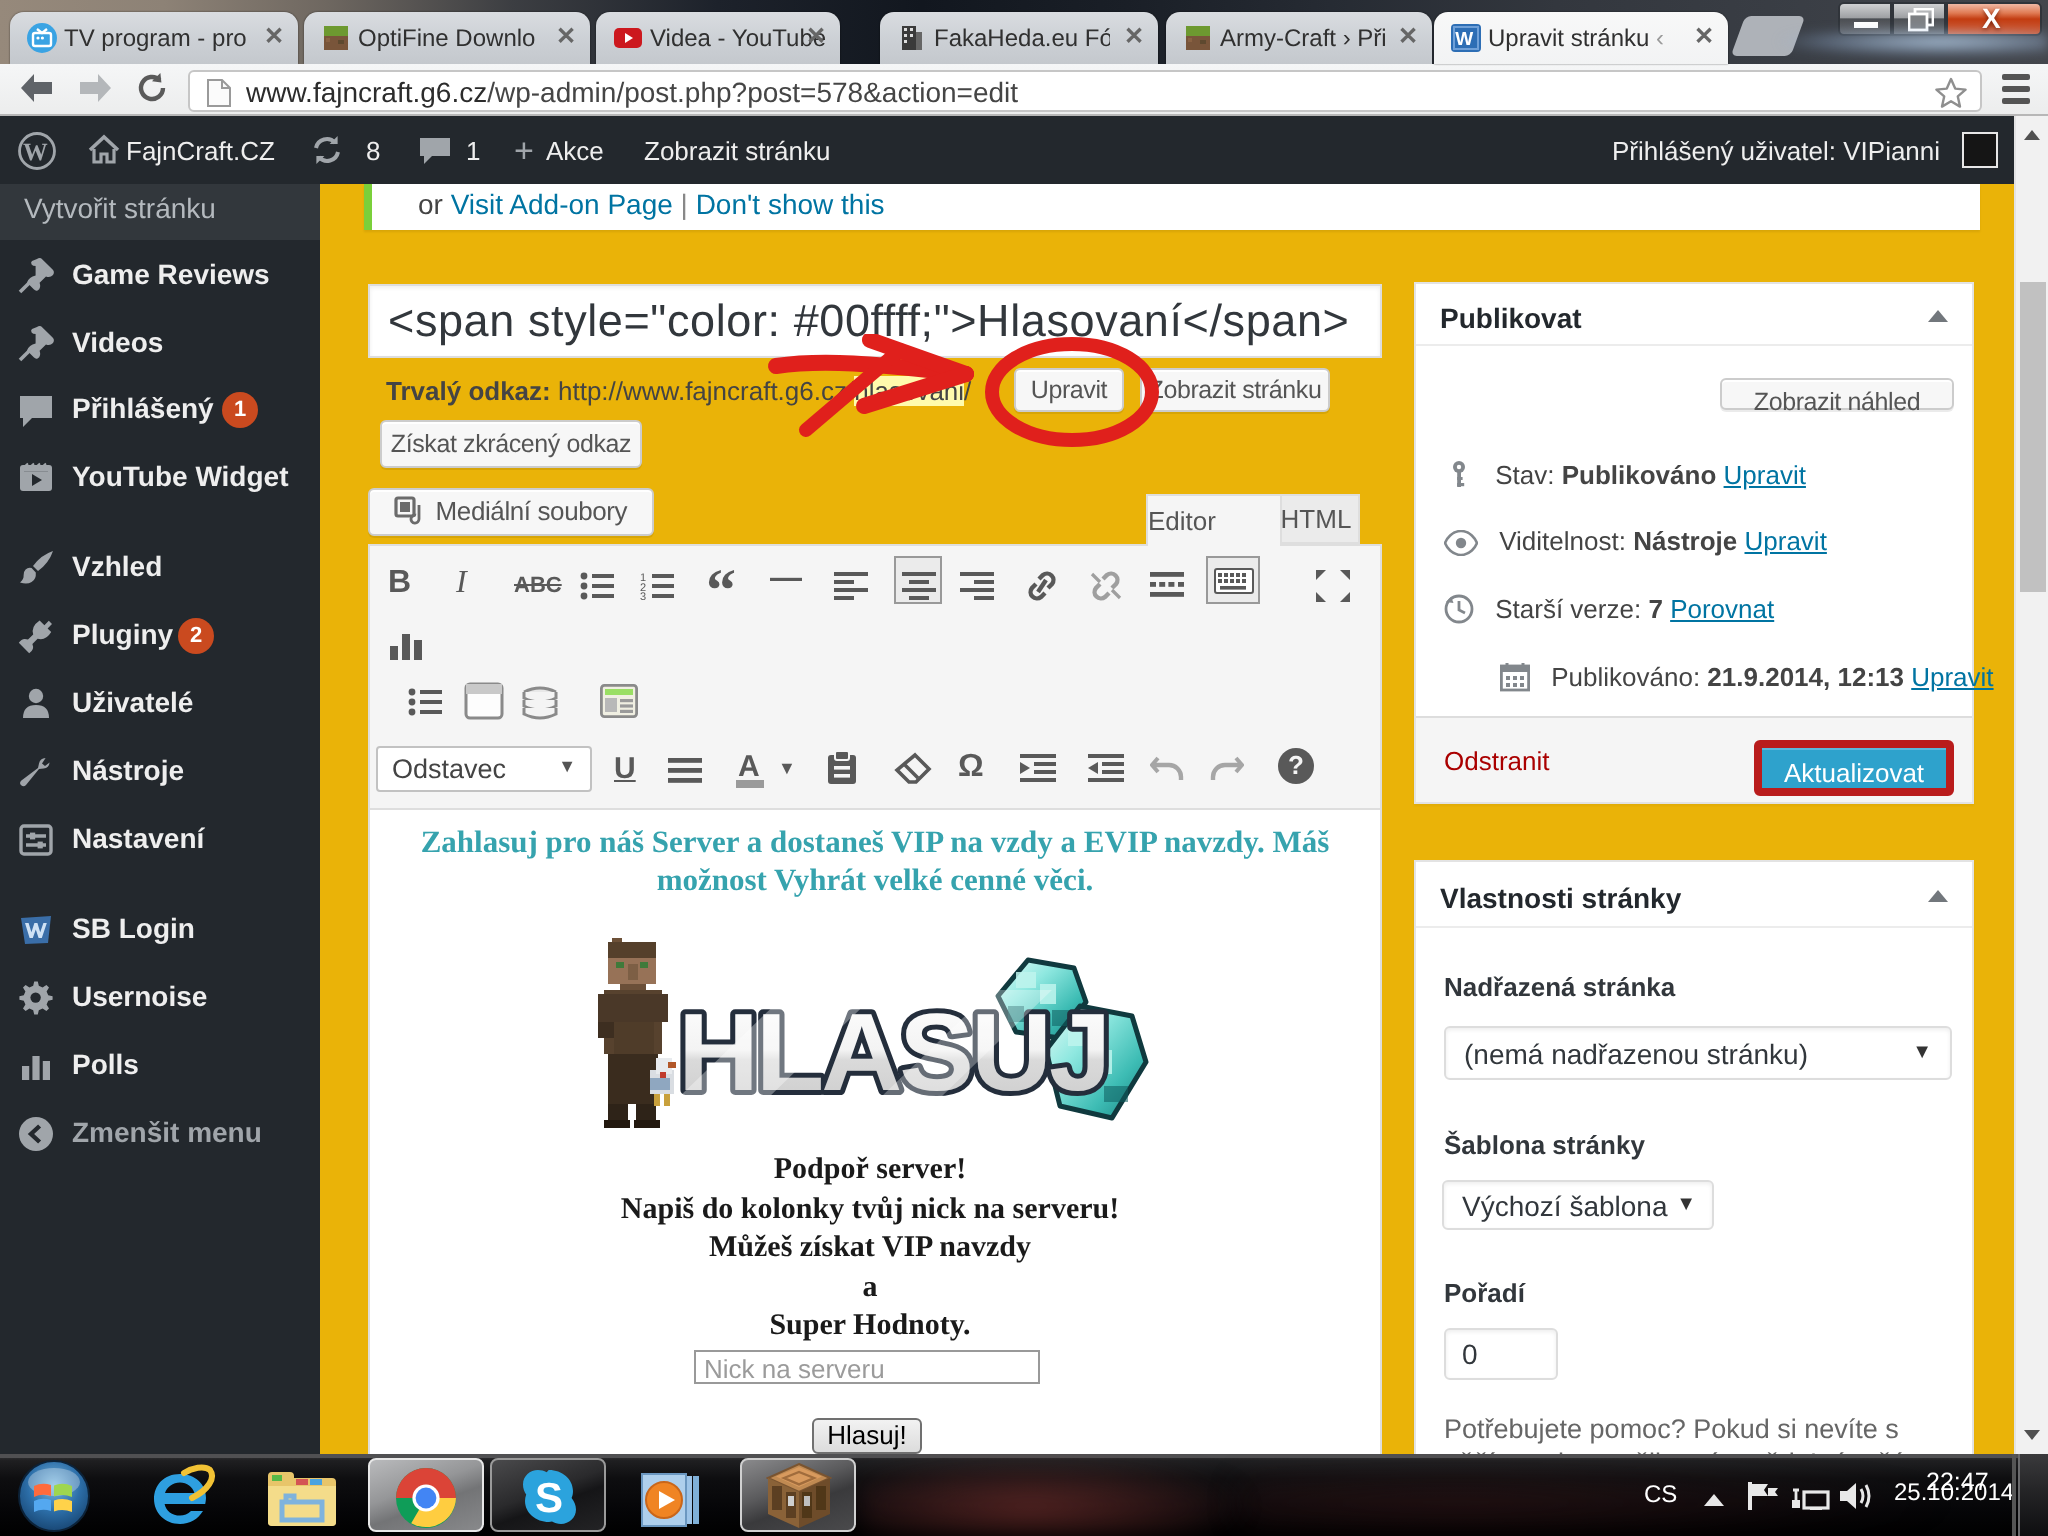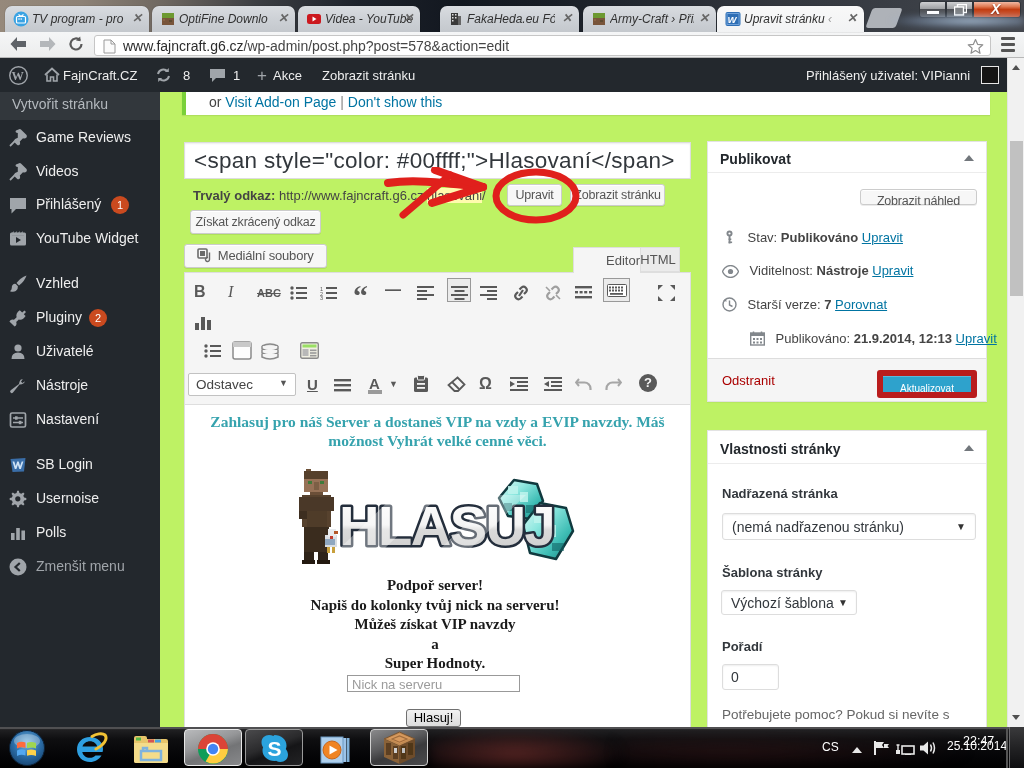--- a/index.html
+++ b/index.html
@@ -2,21 +2,21 @@
 <html><head>
 <meta charset="utf-8">
 <style>
   * { margin:0; padding:0; box-sizing:border-box; }
   html,body { width:1024px; height:768px; overflow:hidden; font-family:"Liberation Sans", sans-serif; }
   body { position:relative; background:#f1f1f1; }
   .abs { position:absolute; }
 
   
   #framebar { left:0; top:0; width:1024px; height:32px;
-    background:linear-gradient(90deg,#96897b 0%,#8d8276 8%,#6e6760 16%,#3c3e42 25%,#1d222b 35%,#12171f 45%,#1a1f27 55%,#262b33 65%,#33373e 76%,#3a3e45 88%,#43464c 100%);font-style:italic; }
+    background:linear-gradient(90deg,#96897b 0%,#8d8276 8%,#6e6760 16%,#3c3e42 25%,#1d222b 35%,#12171f 45%,#1a1f27 55%,#262b33 65%,#33373e 76%,#3a3e45 88%,#43464c 100%); }
   .tab { position:absolute; top:6px; height:26px; border-radius:7px 7px 0 0;
     background:linear-gradient(180deg,#d9dce0 0%,#ccd0d5 55%,#c4c8cd 100%);
     box-shadow:0 0 1px rgba(0,0,0,.6); font-size:12px; color:#303030; }
   .tab .ttl { position:absolute; left:27px; top:6px; white-space:nowrap; overflow:hidden; }
   .tab .tx { position:absolute; top:5px; right:7px; color:#666; font-size:12px; font-weight:bold; }
   .tab .tico { position:absolute; left:8px; top:5px; width:16px; height:16px; }
   #tab6 { background:linear-gradient(180deg,#f8f8f8,#f2f3f4); z-index:3; }
   .newtab { position:absolute; left:869px; top:8px; width:30px; height:20px; background:#aeb2b8; transform:skewX(-20deg); border-radius:3px; }
   .winbtn { position:absolute; top:1px; height:17px; border:1px solid #30343a; }
 
@@ -31,27 +31,27 @@
   #adminbar .ico { color:#a0a5aa; }
 
   
   #vscroll { left:1007px; top:58px; width:17px; height:669px; background:#f1f1f1; border-left:1px solid #e3e3e3; }
   #vthumb { position:absolute; left:2px; top:83px; width:13px; height:155px; background:#c1c1c1; }
   .sarr { position:absolute; left:4px; width:0; height:0; border-left:4px solid transparent; border-right:4px solid transparent; }
 
   
   #sidebar { left:0; top:92px; width:160px; height:635px; background:#23282d; }
   #submenu { position:absolute; left:0; top:0; width:160px; height:28px; background:#32373c; color:#b4b9be; font-size:14px; }
-  .mi { position:absolute; left:0; width:184px; height:34px; color:#eee; font-size:14px; }
+  .mi { position:absolute; left:0; width:184px; height:34px; color:#eee; font-size:14px;font-weight:bold; }
   .mi .lbl { position:absolute; left:36px; top:8px; }
   .mi svg { position:absolute; left:8px; top:7px; }
   .badge { position:absolute; top:8px; width:18px; height:18px; border-radius:50%; background:#ca4a1f; color:#fff; font-size:11px; text-align:center; line-height:18px; }
 
   
-  #content { left:160px; top:92px; width:847px; height:635px; background:#bef264; }
+  #content { left:160px; top:92px; width:847px; height:635px; background:#eab308; }
 
   .btn2 { position:absolute; background:#f7f7f7; border:1px solid #ccc; border-radius:3px; color:#555; font-size:12.5px; letter-spacing:-0.2px; text-align:center; white-space:nowrap; box-shadow:inset 0 1px 0 #fff,0 1px 0 rgba(0,0,0,.08); }
 
   
   .lnk { color:#0074a2; text-decoration:underline; }
   .lnk2 { color:#0074a2; text-decoration:none; }
 
   
   .tbico { position:absolute; color:#595959; }
 
@@ -339,21 +339,21 @@
     </g>
   </svg>
 
   <div class="btn2" style="left:24px;top:152px;width:143px;height:24px;line-height:22px;font-size:13px;">
     <svg style="vertical-align:-3px;margin-right:2px;" width="15" height="15" viewBox="0 0 15 15">
         <rect x="1" y="1" width="9" height="9" rx="1" fill="none" stroke="#6b6b6b" stroke-width="1.6"></rect>
         <rect x="3" y="3" width="5" height="5" fill="#6b6b6b"></rect>
         <path d="M12.5 4.5 v7 a2 2 0 1 1-1.5-1.9" fill="none" stroke="#6b6b6b" stroke-width="1.4"></path>
       </svg>
     Mediální soubory</div>
-  <div style="position:absolute;left:413px;top:155px;width:68px;height:26px;background:#f5f5f5;border:1px solid #dedede;border-bottom:none;font-size:13px;color:#555;text-align:right;line-height:25px;z-index:2;">Editor</div>
+  <div style="position:absolute;left:413px;top:155px;width:68px;height:26px;background:#f5f5f5;border:1px solid #dedede;border-bottom:none;font-size:13px;color:#555;text-align:left;line-height:25px;z-index:2;">Editor</div>
   <div style="position:absolute;left:476px;top:155px;width:44px;height:25px;background:#ebebeb;border:1px solid #dedede;font-size:13px;color:#555;text-align:center;line-height:24px;">HTML</div>
 
   <div style="position:absolute;left:24px;top:180px;width:507px;height:455px;border:1px solid #dedede;background:#fff;">
     <div id="mcetoolbar" style="position:absolute;left:0;top:0;width:505px;height:132px;background:#f5f5f5;border-bottom:1px solid #dedede;">
       <b class="tbico" style="left:9px;top:10px;font-size:16px;">B</b>
       <i class="tbico" style="left:43px;top:10px;font-size:16px;font-family:'Liberation Serif',serif;">I</i>
       <span class="tbico" style="left:72px;top:14px;font-size:11px;font-weight:bold;text-decoration:line-through;">ABC</span>
       <svg class="tbico" style="left:105px;top:13px;" width="18" height="14" viewBox="0 0 18 14">
           <g fill="#595959">
             <circle cx="2" cy="2" r="1.7"></circle>
@@ -663,21 +663,21 @@
             <rect x="6.5" y="7" width="2" height="2"></rect>
             <rect x="10" y="7" width="2" height="2"></rect>
             <rect x="3" y="10.5" width="2" height="2"></rect>
             <rect x="6.5" y="10.5" width="2" height="2"></rect>
             <rect x="10" y="10.5" width="2" height="2"></rect>
           </g>
         </svg>
       Publikováno: <b>21.9.2014, 12:13</b> <span class="lnk">Upravit</span></div>
     <div style="position:absolute;left:0;top:216px;width:278px;height:43px;background:#f5f5f5;border-top:1px solid #ddd;">
       <span style="position:absolute;left:14px;top:14px;font-size:13px;color:#a00;">Odstranit</span>
-      <div style="position:absolute;left:169px;top:11px;width:100px;height:28px;background:#2ea2cc;border:6px solid #b91c1c;border-radius:3px;color:#fff;font-size:10px;text-align:center;line-height:26px;box-shadow:inset 0 1px 0 rgba(120,200,230,.6);">Aktualizovat</div>
+      <div style="position:absolute;left:169px;top:11px;width:100px;height:28px;background:#2ea2cc;border:4px solid #b91c1c;border-radius:3px;color:#fff;font-size:13px;text-align:center;line-height:26px;box-shadow:inset 0 1px 0 rgba(120,200,230,.6);">Aktualizovat</div>
     </div>
   </div>
 
   <div style="position:absolute;left:547px;top:338px;width:280px;height:310px;background:#fff;border:1px solid #e3e3e3;box-shadow:0 1px 1px rgba(0,0,0,.04);">
     <div style="position:absolute;left:12px;top:10px;font-size:14px;font-weight:bold;color:#23282d;">Vlastnosti stránky</div>
     <div style="position:absolute;right:12px;top:14px;width:0;height:0;border-left:5px solid transparent;border-right:5px solid transparent;border-bottom:6px solid #72777c;"></div>
     <div style="position:absolute;left:0;top:32px;width:278px;height:1px;background:#ececec;"></div>
     <div style="position:absolute;left:14px;top:55px;font-size:13px;font-weight:bold;color:#32373c;">Nadřazená stránka</div>
     <div style="position:absolute;left:14px;top:82px;width:254px;height:27px;background:#fff;border:1px solid #ddd;border-radius:3px;box-shadow:inset 0 1px 2px rgba(0,0,0,.07);">
       <span style="position:absolute;left:9px;top:5px;font-size:14px;color:#32373c;">(nemá nadřazenou stránku)</span>

